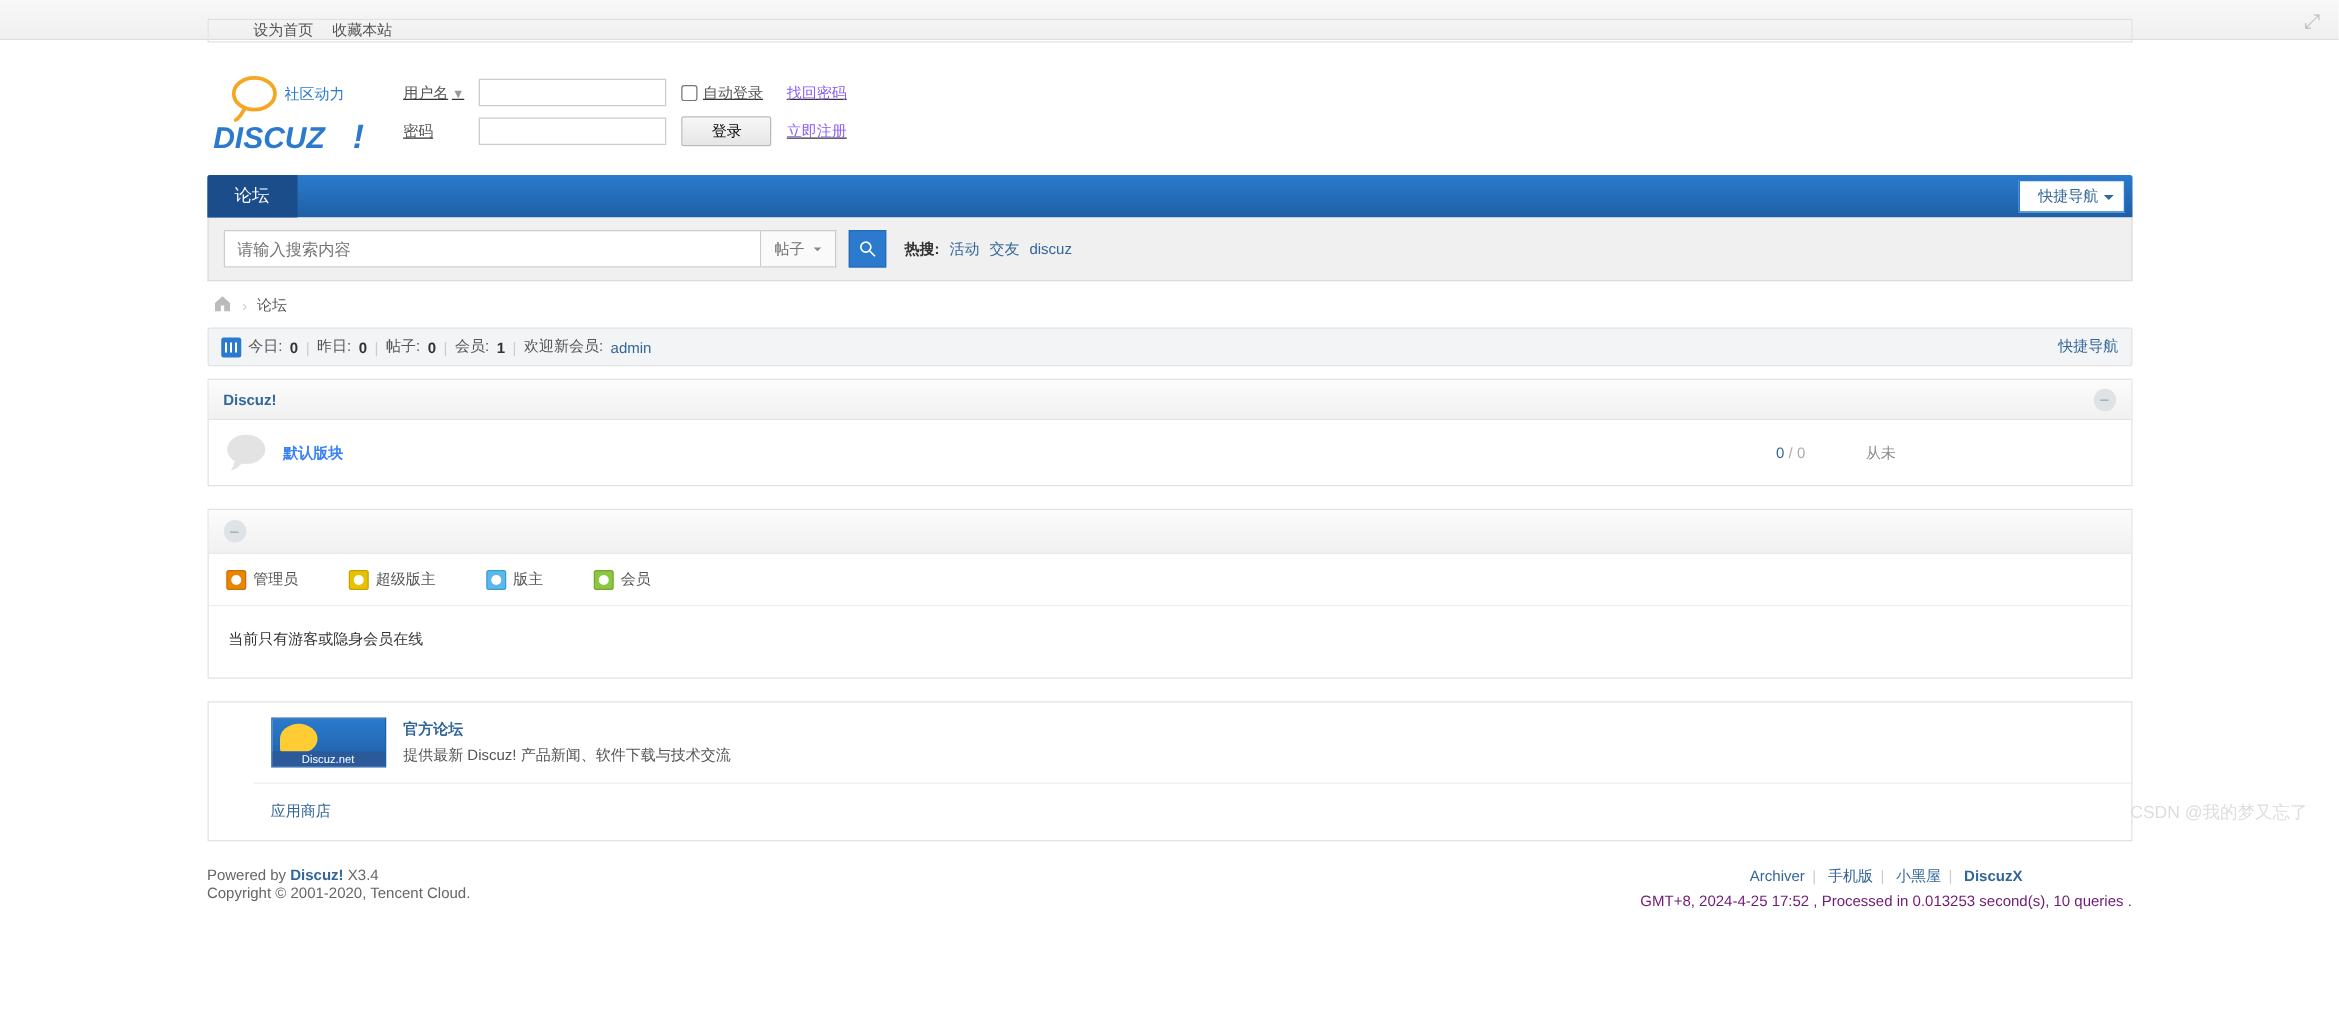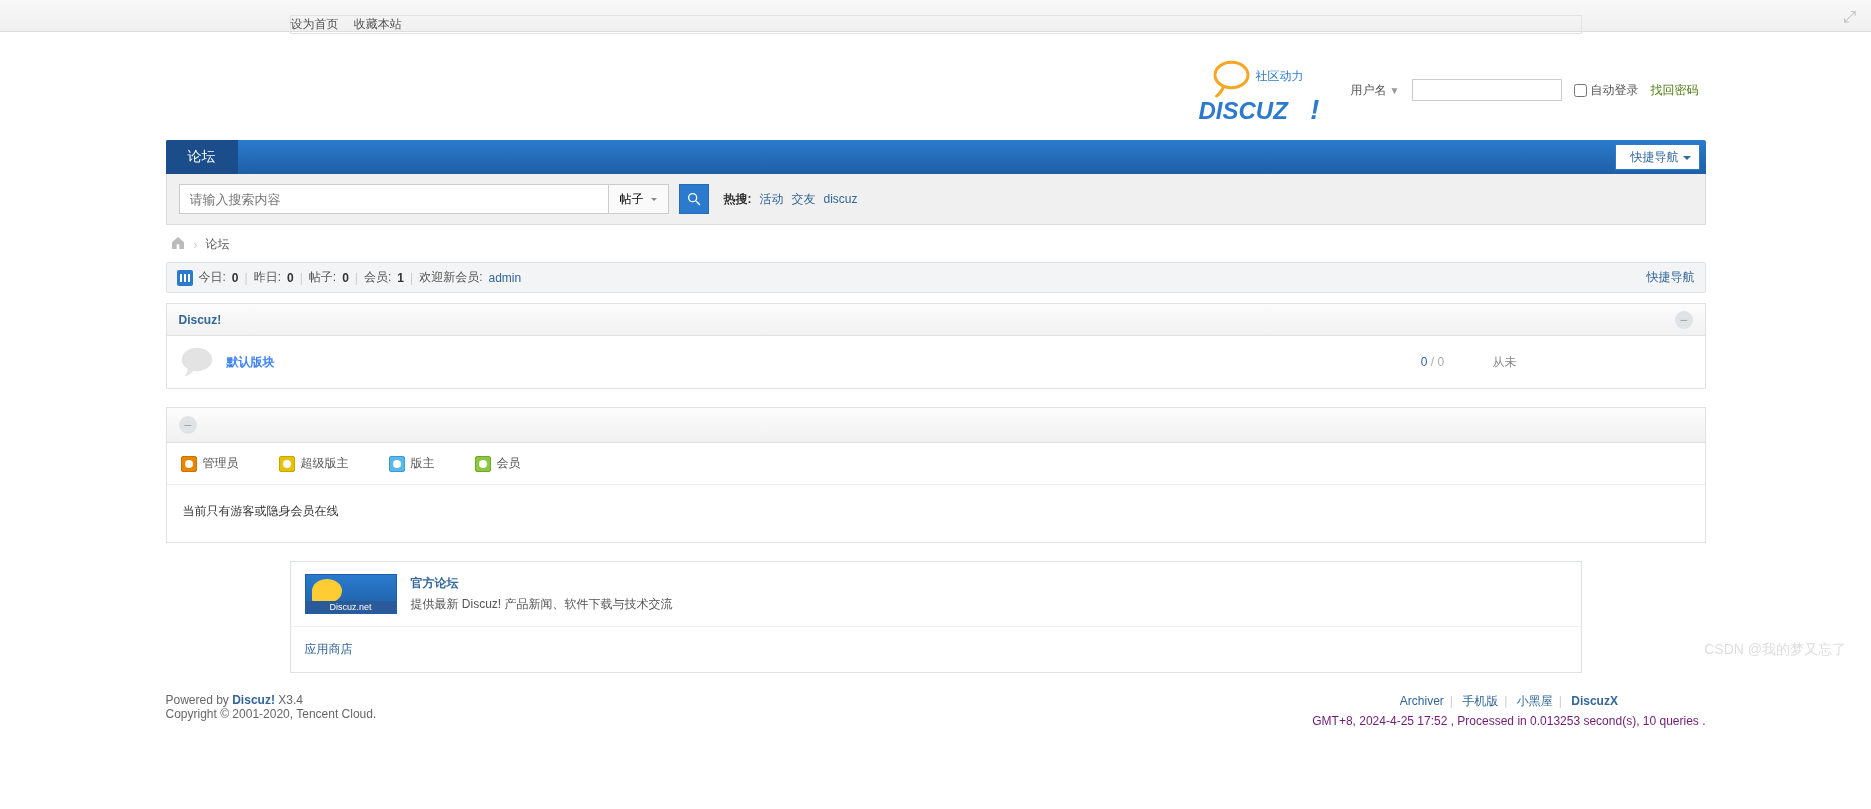--- a/index.html
+++ b/index.html
@@ -5,42 +5,42 @@
 * { box-sizing: border-box; margin: 0; padding: 0; }
 body { font-family: "Microsoft YaHei", "Helvetica Neue", Arial, sans-serif; font-size: 12px; color: #333; background: #fff; width: 1871px; }
 a { text-decoration: none; color: #336699; cursor: pointer; }
 
 
 .top-strip { height: 32px; background: linear-gradient(#f8f8f8,#f0f0f0); border-bottom: 1px solid #ddd; display: flex; align-items: center; padding: 0 15px; position: relative; }
 .top-strip .links a { color: #555; margin-right: 12px; }
 .top-strip .collapse { position: absolute; right: 15px; top: 8px; color: #bbb; font-size: 16px; cursor: pointer; }
 
 
-.header { width: 1540px; margin: 0 auto; padding: 18px 0 10px 0; display: flex; align-items: center; justify-content: flex-end; }
+.header { width: 1540px; margin: 0 auto; padding: 18px 0 10px 0; display: flex; align-items: center; justify-content: flex-start; text-decoration: underline; }
 .logo { display: flex; align-items: flex-start; }
 .logo svg { width: 150px; height: 80px; }
 .login-area { font-size: 12px; color: #555; }
 .login-area table td { padding: 3px 5px; vertical-align: middle; }
 .login-area input[type=text], .login-area input[type=password] { width: 150px; height: 22px; border: 1px solid #ccc; padding: 0 4px; }
 .login-area .dropdown-arrow { color: #999; font-size: 10px; margin-left: 3px; }
 .btn-login { width: 72px; height: 24px; background: linear-gradient(#f7f7f7,#e6e6e6); border: 1px solid #bbb; border-radius: 2px; cursor: pointer; font-size: 12px; }
 .check { display: flex; align-items: center; gap: 4px; }
-.header-links a { color: #4d7c0f; margin-top: 28px; }
+.header-links a { color: #8b5cf6; margin-top: 28px; }
 
 
 .nav { background: linear-gradient(#2b7acd,#1e5fa6); height: 34px; width: 1540px; margin: 0 auto; display: flex; align-items: center; justify-content: space-between; border-radius: 2px 2px 0 0; }
 .nav .tab { background: #1a4d8a; color: #fff; height: 34px; display: flex; align-items: center; padding: 0 22px; font-size: 14px; font-weight: normal; border-radius: 2px 0 0 0; }
 .nav .quicknav { background: #fff; border: 1px solid #2b7acd; height: 26px; margin-right: 6px; padding: 0 20px 0 15px; display: flex; align-items: center; color: #336699; position: relative; cursor: pointer; }
 .nav .quicknav::after { content: ''; border: 4px solid transparent; border-top-color: #336699; position: absolute; right: 8px; top: 11px; }
 
 
 .searchbar-wrap { width: 1540px; margin: 0 auto; background: #f0f0f0; border: 1px solid #ddd; border-top: none; padding: 10px 12px; display: flex; align-items: center; gap: 0; }
 .search-box { display: flex; }
 .search-input { width: 430px; height: 30px; border: 1px solid #ccc; padding: 0 10px; font-size: 13px; color: #888; }
-.search-type { width: 60px; height: 30px; border: 1px solid #ccc; border-left: none; background: #fafafa; display: flex; align-items: center; justify-content: center; gap: 4px; color: #000000; cursor: pointer; position: relative; }
+.search-type { width: 60px; height: 30px; border: 1px solid #ccc; border-left: none; background: #fafafa; display: flex; align-items: center; justify-content: center; gap: 4px; color: #737373; cursor: pointer; position: relative; }
 .search-type::after { content: ''; border: 3px solid transparent; border-top-color: #888; margin-left: 3px; margin-top: 3px; }
 .search-btn { width: 30px; height: 30px; background: #2b7acd; border: 1px solid #266cb5; margin-left: 10px; display: flex; align-items: center; justify-content: center; cursor: pointer; color: #fff; }
 .search-btn svg { width: 16px; height: 16px; fill: #fff; }
 .hot { margin-left: 15px; color: #333; display: flex; gap: 8px; align-items: center; }
 .hot b { font-weight: bold; }
 
 
 .crumb-wrap { width: 1540px; margin: 0 auto; padding: 10px 4px 8px; display: flex; align-items: center; gap: 8px; color: #999; }
 .crumb-wrap .home-icon svg { width: 16px; height: 16px; fill: #bbb; }
 .crumb-wrap .sep { color: #ccc; }
@@ -75,21 +75,21 @@
 .legend-item { display: flex; align-items: center; gap: 6px; color: #555; }
 .legend-icon { width: 16px; height: 16px; border-radius: 2px; display: inline-block; }
 .admin  { background: #ea8500; border:1px solid #c97200; }
 .smod   { background: #e8c200; border:1px solid #c5a400; }
 .mod    { background: #5bb8eb; border:1px solid #3a9cd0; }
 .member { background: #8dc63f; border:1px solid #6fa82c; }
 .legend-icon::after { content:''; display:block; width:8px; height:8px; background:#fff; border-radius:50%; margin:3px auto 0; }
 .online-msg { padding: 18px 16px 22px; color: #333; }
 
 
-.links { width: 1292px; margin: 18px auto 0; border: 1px solid #dfe3e6; }
+.links { width: 1540px; margin: 18px auto 0; border: 1px solid #dfe3e6; padding-left: 36px; }
 .links-row { display: flex; align-items: center; padding: 12px 14px; gap: 14px; border-bottom: 1px solid #eee; }
 .official-logo { width: 92px; height: 40px; background: linear-gradient(#2b7acd,#1e5fa6); border:1px solid #1e5fa6; position: relative; }
 .official-logo::before { content:''; position:absolute; left:6px; top:4px; width:30px; height:24px; background:#ffcc33; border-radius:50% 50% 50% 4px; }
 .official-logo::after { content:'Discuz.net'; position:absolute; left:0; bottom:0; right:0; height:12px; background:#2b5a9a; color:#fff; font-size:9px; text-align:center; line-height:12px; }
 .links-txt .lt-title { font-weight: bold; color: #333; margin-bottom: 4px; }
 .links-txt .lt-desc { color: #555; }
 .links-row2 { padding: 14px; }
 
 
 .footer { width: 1540px; margin: 20px auto 30px; display: flex; justify-content: space-between; color: #666; font-size: 12px; }
@@ -128,20 +128,26 @@
         <td><span>用户名</span><span class="dropdown-arrow">▼</span></td>
         <td><input type="text" style=""></td>
         <td>
               <label class="check">
                 <input type="checkbox" style="">
                 <span>自动登录</span>
               </label>
             </td>
         <td class="header-links"><a>找回密码</a></td>
       </tr>
+      <tr>
+        <td><span>密码</span></td>
+        <td><input type="password" style=""></td>
+        <td><button class="btn-login">登录</button></td>
+        <td class="header-links"><a>立即注册</a></td>
+      </tr>
     </tbody>
       </table>
   </div>
 </div>
 
 <div class="nav">
   <div class="tab">论坛</div>
   <div class="quicknav">快捷导航</div>
 </div>
 

